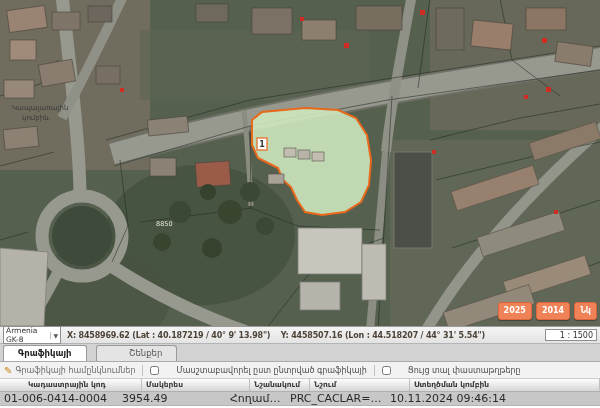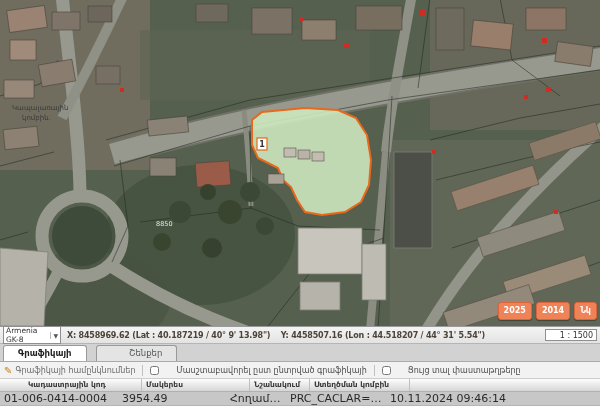--- a/index.html
+++ b/index.html
@@ -224,20 +224,21 @@
     <label class="cb-wrap">
       <input type="checkbox" style="">
       <span>Ցույց տալ փաստաթղթերը</span>
     </label>
   </div>
 
   <div class="thead grid">
     <div class="th">Կադաստրային կոդ</div>
     <div class="th">Մակերես</div>
     <div class="th">Նշանակում</div>
+    <div class="th">Նշում</div>
     <div class="th">Ստեղծման կոմբին</div>
   </div>
   <div class="trow grid">
     <div class="td">01-006-0414-0004</div>
     <div class="td">3954.49</div>
     <div class="td">Հողամաս_միասնագիր Սահման</div>
     <div class="td">PRC_CACLAR=3954 4910876 ; PR...</div>
     <div class="td">10.11.2024 09:46:14</div>
   </div>
 

